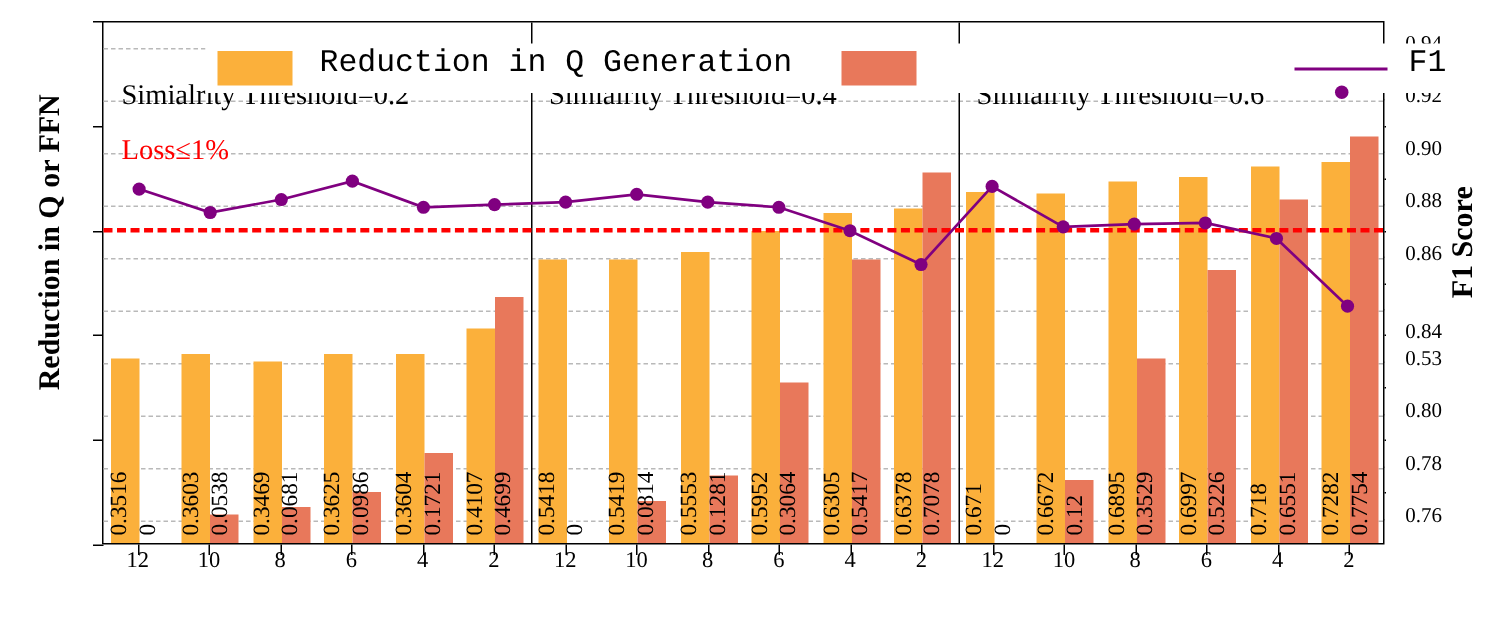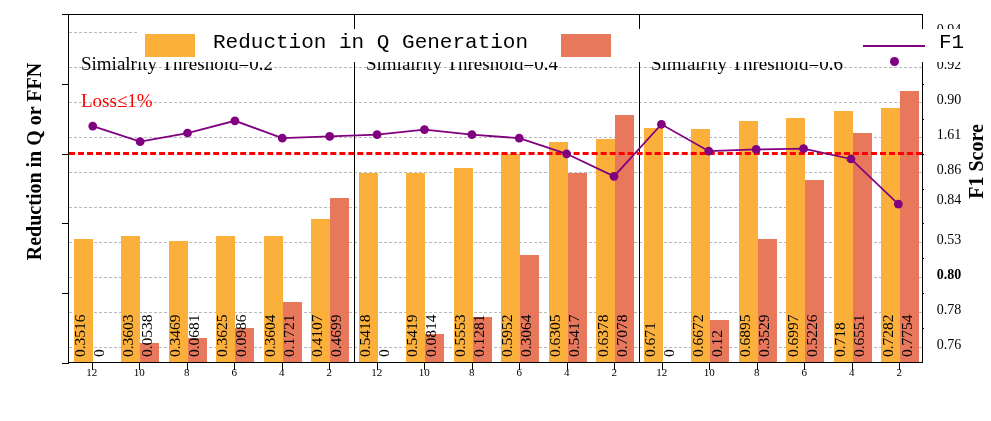--- a/index.html
+++ b/index.html
@@ -72,41 +72,41 @@
     font-family:"Liberation Serif",serif;font-size:15.5px;color:#000;
     white-space:nowrap;transform-origin:left bottom;
     transform:rotate(-90deg);
   }
 
   
   #f1-svg{position:absolute;left:0;top:0;width:100%;height:100%;z-index:7;
     overflow:visible;pointer-events:none;}
 
   
-  .xtick{position:absolute;top:366px;font-size:11px;color:#000;text-align:center;
+  .xtick{position:absolute;top:366px;font-size:15px;color:#000;text-align:center;
     transform:translateX(-50%);}
   .xtickmark{position:absolute;top:363px;width:1px;height:7px;background:#000;}
 </style>
 </head>
 <body>
 
 <div id="chart-root">
 
   <div class="ylabel-left">Reduction in Q or FFN</div>
   <div class="ylabel-right">F1 Score</div>
 
   <div class="ytick-right-col" id="ytick-right-col">
       <div class="ytick-r" style="top: 31.45px;">0.94</div>
       <div class="ytick-r" style="top: 66.35px;">0.92</div>
       <div class="ytick-r" style="top: 101.25px;">0.90</div>
-      <div class="ytick-r" style="top: 136.15px;">1.61</div>
+      <div class="ytick-r" style="top: 136.15px;">0.88</div>
       <div class="ytick-r" style="top: 171.05px;">0.86</div>
-      <div class="ytick-r" style="top: 201px;">0.84</div>
+      <div class="ytick-r" style="top: 223px;">0.84</div>
       <div class="ytick-r" style="top: 240.85px;">0.53</div>
-      <div class="ytick-r" style="top: 275.75px; font-weight: bold;">0.80</div>
+      <div class="ytick-r" style="top: 275.75px;">0.80</div>
       <div class="ytick-r" style="top: 310.65px;">0.78</div>
       <div class="ytick-r" style="top: 345.55px;">0.76</div>
     </div>
   <div id="tickmarks">
       <div class="tickmark-l" style="top: 14px;"></div>
       <div class="tickmark-l" style="top: 83.8px;"></div>
       <div class="tickmark-l" style="top: 153.6px;"></div>
       <div class="tickmark-l" style="top: 223.4px;"></div>
       <div class="tickmark-l" style="top: 293.2px;"></div>
       <div class="tickmark-l" style="top: 363px;"></div>

